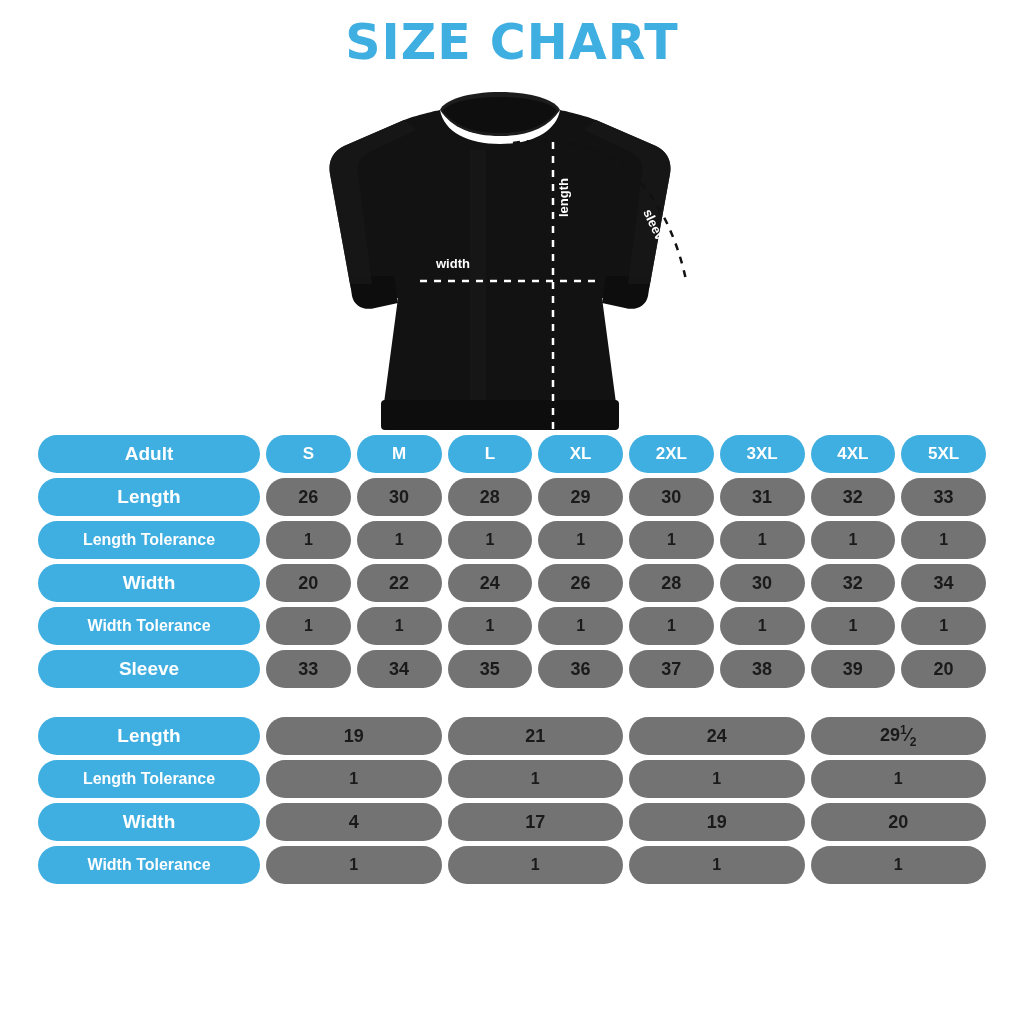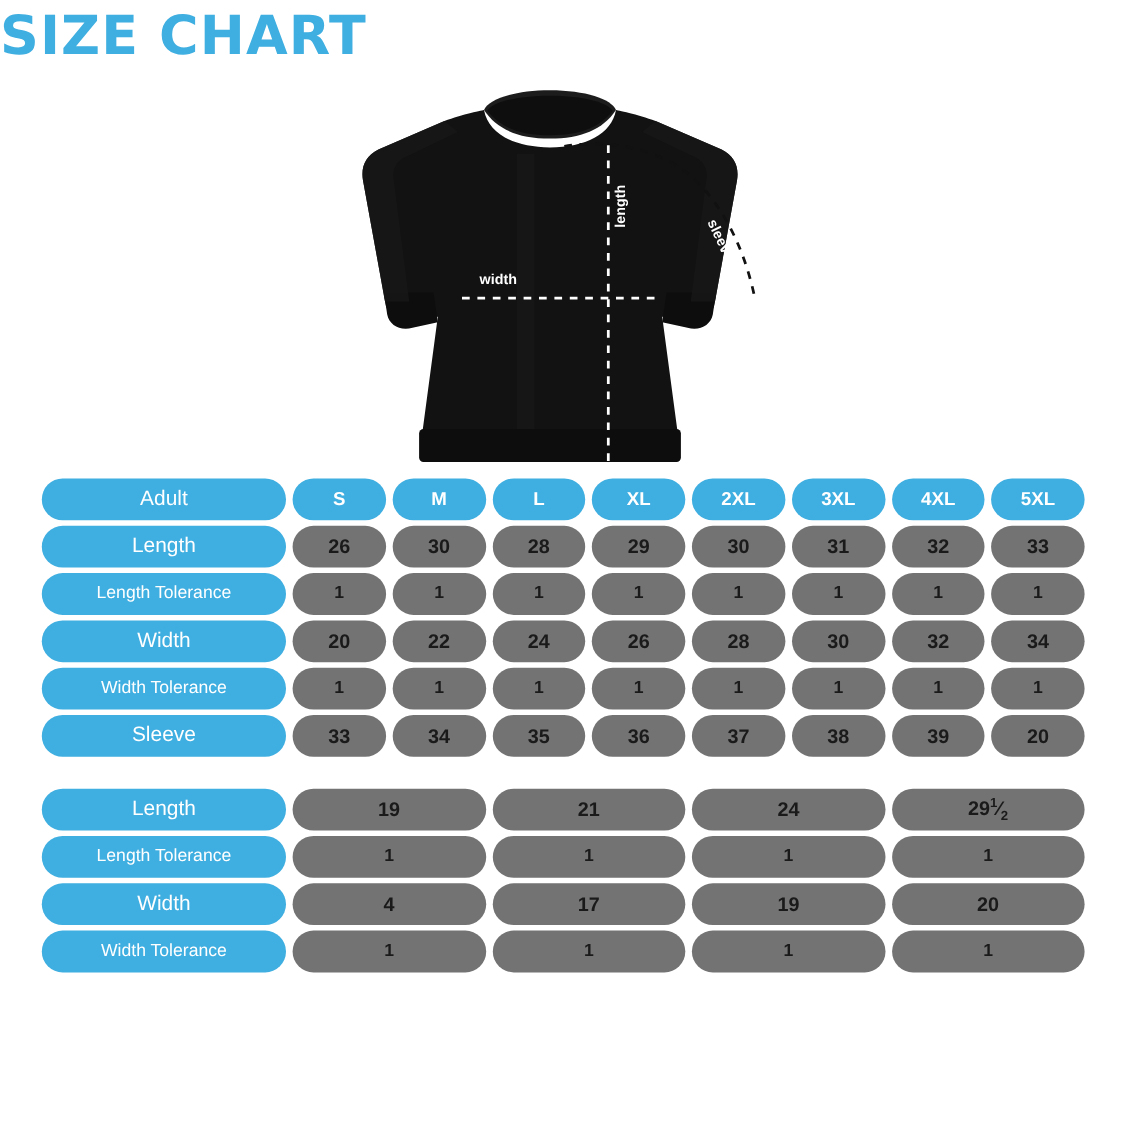--- a/index.html
+++ b/index.html
@@ -16,25 +16,26 @@
   }
   .page {
     position: relative;
     width: 1024px;
     height: 1024px;
     box-sizing: border-box;
   }
 
   
   .title {
+    text-align: center;
     font-size: 49px;
     font-weight: bold;
     letter-spacing: 1px;
     color: #3FAEE0;
-    padding-top: 6px;
+    padding-top: 16px;
     line-height: 1.1;
     font-family: "DejaVu Sans", sans-serif;
   }
 
   
   .illustration {
     position: relative;
     width: 1024px;
     height: 360px;
   }
@@ -83,21 +84,21 @@
   }
   .table td, .table th {
     padding: 0;
     height: 38px;
     text-align: center;
     vertical-align: middle;
   }
   .rowlabel {
     background: #3FAEE0;
     color: #ffffff;
-    font-weight: normal;
+    font-weight: bold;
     font-size: 16px;
     border-radius: 19px;
     width: 215px;
   }
   .rowlabel.big {
     font-size: 19px;
   }
   .hdr {
     background: #3FAEE0;
     color: #ffffff;

